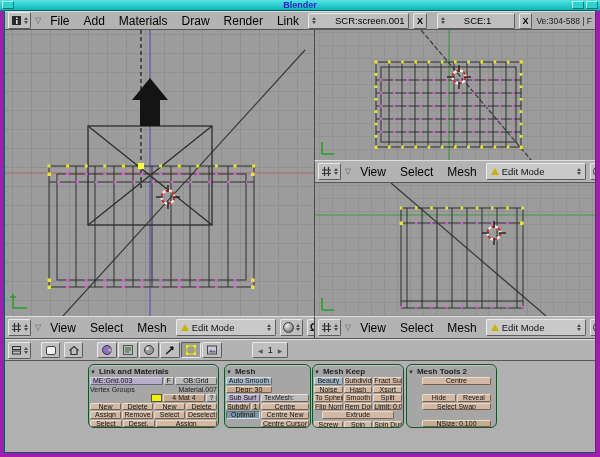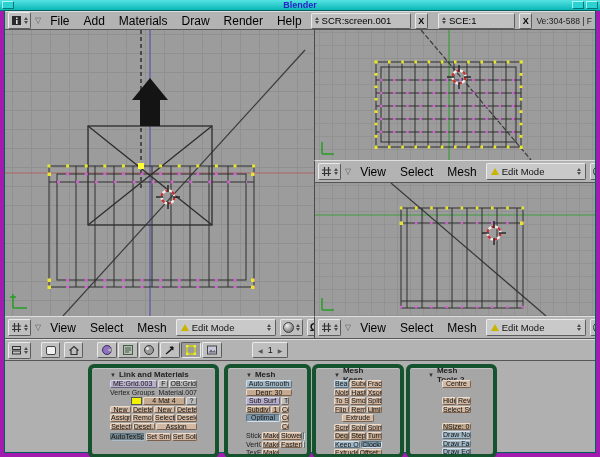--- a/index.html
+++ b/index.html
@@ -16,21 +16,21 @@
   .content{position:absolute;left:5px;top:11px;width:590px;height:441px;background:#b0b0b0;outline:1px solid #045e5e}
   .bar{position:absolute;background:#b3b3b3;border-top:1px solid #dedede;border-bottom:1px solid #565656;
     display:flex;align-items:center;gap:4px;padding:0 3px;overflow:hidden}
   .bevel{background:#bfbfbf;border:1px solid;border-color:#eaeaea #5c5c5c #5c5c5c #eaeaea;border-radius:2px}
   .menu{font-size:12px;color:#000;padding:0 5px;white-space:nowrap}
   .st{display:inline-flex;flex-direction:column;gap:1px;flex:none}
   .st::before,.st::after{content:"";width:0;height:0;border-left:2.5px solid transparent;border-right:2.5px solid transparent}
   .st::before{border-bottom:3.5px solid #4c4c4c}
   .st::after{border-top:3.5px solid #4c4c4c}
   .collapse{font-size:8px;color:#636363;line-height:8px}
-  .fieldbox{display:flex;align-items:center;gap:3px;height:16px;padding:0 3px;font-size:9.5px;white-space:nowrap}
+  .fieldbox{display:flex;align-items:center;gap:19px;height:16px;padding:0 3px;font-size:9.5px;white-space:nowrap}
   .xbtn{width:15px;height:16px;display:flex;align-items:center;justify-content:center;font-size:9px;font-weight:bold}
   .badge{display:flex;align-items:center;gap:3px;height:14px;border-radius:2px;background:#9ed29b;padding:0 5px;font-size:8.5px;color:#123a12;white-space:nowrap}
   .blogo{width:9px;height:9px;border-radius:50%;background:radial-gradient(circle at 35% 35%,#ffb055,#ef7612 65%,#b84f05);flex:none}
   .stats{font-size:8.5px;color:#1c1c1c;white-space:nowrap}
   
   .vp{position:absolute;background-color:#9c9c9c;overflow:hidden}
   .vp.grid19{background-image:linear-gradient(#909090 1px,transparent 1px),linear-gradient(90deg,#909090 1px,transparent 1px);background-size:19px 19px;background-position:7px 4px}
   .vp.grid13{background-image:linear-gradient(#929292 1px,transparent 1px),linear-gradient(90deg,#929292 1px,transparent 1px);background-size:13px 13px;background-position:4px 2px}
   .vp svg{position:absolute;left:0;top:0}
   .rbord{border-left:1px solid #4a4a4a}
@@ -41,22 +41,22 @@
   .etri{width:0;height:0;border-left:4px solid transparent;border-right:4px solid transparent;border-bottom:7px solid #c9b400;flex:none}
   .sph{width:11px;height:11px;border-radius:50%;border:1px solid #3d3d3d;background:radial-gradient(circle at 35% 30%,#efefef,#9a9a9a 55%,#5f5f5f)}
   .omg{font-size:11px;line-height:11px;color:#111;font-weight:bold}
   .ibtn{display:flex;align-items:center;justify-content:center;height:16px;flex:none}
   .frame{display:flex;align-items:center;gap:5px;height:16px;padding:0 5px;font-size:9px;color:#111}
   .arr{font-size:6px;color:#555}
   .ctx{width:20px;height:16px;display:flex;align-items:center;justify-content:center}
   .ctx.on{background:#9c9c9c;border-color:#5c5c5c #eaeaea #eaeaea #5c5c5c}
   
   .bwin{position:absolute;left:0;top:350px;width:590px;height:91px;background:#b0b0b0}
-  .panel{position:absolute;top:3px;height:94px;background:#a6a6a6;border:4px solid #14532d;border-radius:6px;
-    box-shadow:inset 0 1px 0 #c2c2c2;padding:2px 18px;overflow:hidden}
+  .panel{position:absolute;top:3px;height:64px;background:#a6a6a6;border:1px solid #14532d;border-radius:6px;
+    box-shadow:inset 0 1px 0 #c2c2c2;padding:2px 1px;overflow:hidden}
   .phead{display:flex;align-items:center;gap:3px;height:9px;font-size:8px;font-weight:bold;color:#222;margin-bottom:1px}
   .ptri{font-size:6px;color:#333;line-height:6px}
   .prow{display:flex;gap:1px;margin-top:1px;height:7.5px}
   .pb{flex:1;min-width:0;height:100%;font-size:7px;line-height:6.5px;text-align:center;color:#111;
     background:#d3b9a3;border:1px solid;border-color:#ecdccb #79614e #79614e #ecdccb;border-radius:2px;
     overflow:hidden;white-space:nowrap}
   .pb.num{background:#c4aa90}
   .pb.tog{background:#a3b9c7;border-color:#d3e0e9 #5b7280 #5b7280 #d3e0e9}
   .pb.tog.on{background:#7e97a8;border-color:#5b7280 #d3e0e9 #d3e0e9 #5b7280}
   .pb.dark{background:#76878f;border-color:#5b7280 #a9bcc7 #a9bcc7 #5b7280}
@@ -89,21 +89,21 @@
             <rect x="5" y="5" width="1.6" height="4" fill="#ddd"></rect>
           </svg>
         <span class="st"></span>
       </div>
       <span class="collapse">▽</span>
       <span class="menu">File</span>
       <span class="menu">Add</span>
       <span class="menu">Materials</span>
       <span class="menu">Draw</span>
       <span class="menu">Render</span>
-      <span class="menu">Help</span>
+      <span class="menu">Link</span>
       <div class="bevel fieldbox" style="width:112px">
         <span class="st"></span>
         <span>SCR:screen.001</span>
       </div>
       <div class="bevel xbtn">X</div>
       <div class="bevel fieldbox" style="width:86px;margin-left:6px">
         <span class="st"></span>
         <span>SCE:1</span>
       </div>
       <div class="bevel xbtn">X</div>

